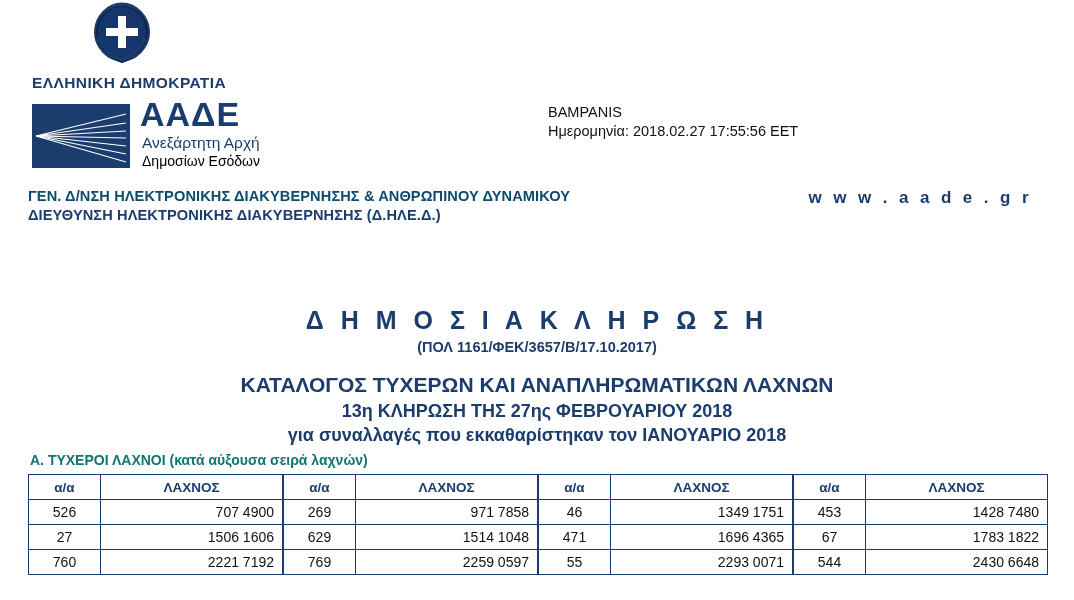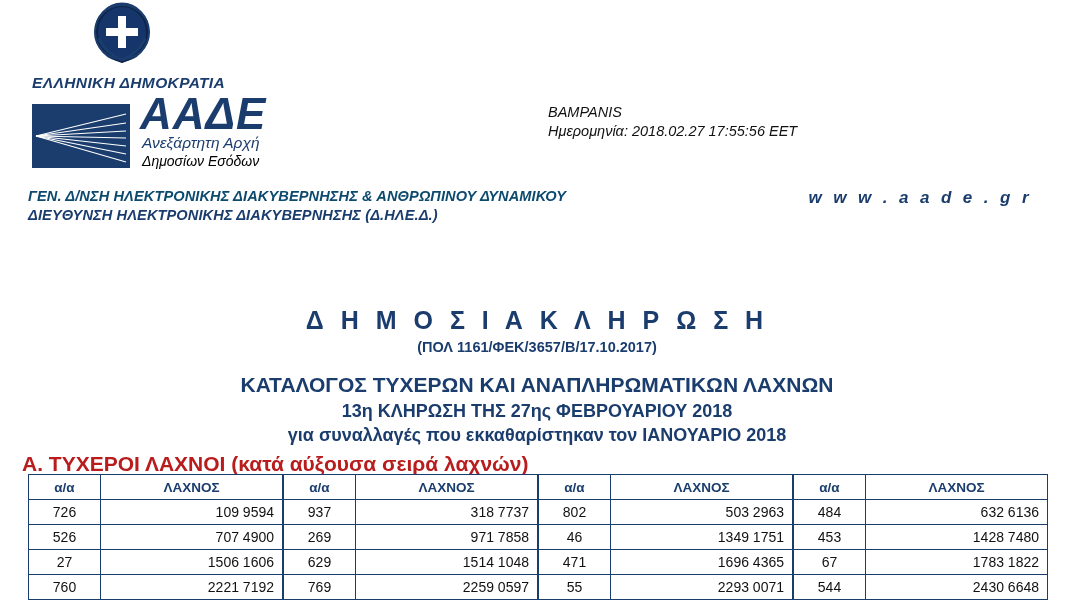--- a/index.html
+++ b/index.html
@@ -18,21 +18,20 @@
   .page {
     position: relative;
     width: 1074px;
     height: 600px;
   }
 
   
   .header {
     position: relative;
     height: 240px;
-    font-style: italic;
   }
   .emblem {
     position: absolute;
     left: 88px;
     top: 2px;
     width: 68px;
     height: 68px;
   }
   .hellenic-republic {
     position: absolute;
@@ -57,21 +56,21 @@
     width: 98px;
     height: 64px;
     background: #1b3d6d;
     overflow: hidden;
   }
   .aade-logo-box svg { display:block; }
   .aade-word {
     position: absolute;
     left: 108px;
     top: 0px;
-    font-size: 44px;
+    font-size: 34px;
     font-weight: bold;
     color: #1b3d6d;
     letter-spacing: 1px;
     line-height: 36px;
     text-align: right;
   }
   .aade-sub1 {
     position: absolute;
     left: 110px;
     top: 37px;
@@ -160,25 +159,25 @@
   }
   .title-period {
     font-size: 18px;
     font-weight: bold;
     color: #1b3d6d;
   }
 
   
   .section-title {
     position: absolute;
-    left: 22px;
+    left: 30px;
     top: 452px;
-    font-size: 21px;
-    font-weight: bold;
-    color: #b91c1c;
+    font-size: 14px;
+    font-weight: bold;
+    color: #0f766e;
   }
   .table-wrap {
     position: absolute;
     left: 28px;
     top: 474px;
     width: 1018px;
   }
   table.lots {
     border-collapse: collapse;
     width: 1018px;
@@ -299,33 +298,20 @@
           <th class="gapcell"></th>
           <th>α/α</th>
           <th>ΛΑΧΝΟΣ</th>
           <th class="gapcell"></th>
           <th>α/α</th>
           <th>ΛΑΧΝΟΣ</th>
         </tr>
       </thead>
       <tbody>
         <tr>
-          <td class="idx">726</td>
-          <td class="num">109 9594</td>
-          <td class="gapcell"></td>
-          <td class="idx">937</td>
-          <td class="num">318 7737</td>
-          <td class="gapcell"></td>
-          <td class="idx">802</td>
-          <td class="num">503 2963</td>
-          <td class="gapcell"></td>
-          <td class="idx">484</td>
-          <td class="num">632 6136</td>
-        </tr>
-        <tr>
           <td class="idx">526</td>
           <td class="num">707 4900</td>
           <td class="gapcell"></td>
           <td class="idx">269</td>
           <td class="num">971 7858</td>
           <td class="gapcell"></td>
           <td class="idx">46</td>
           <td class="num">1349 1751</td>
           <td class="gapcell"></td>
           <td class="idx">453</td>

